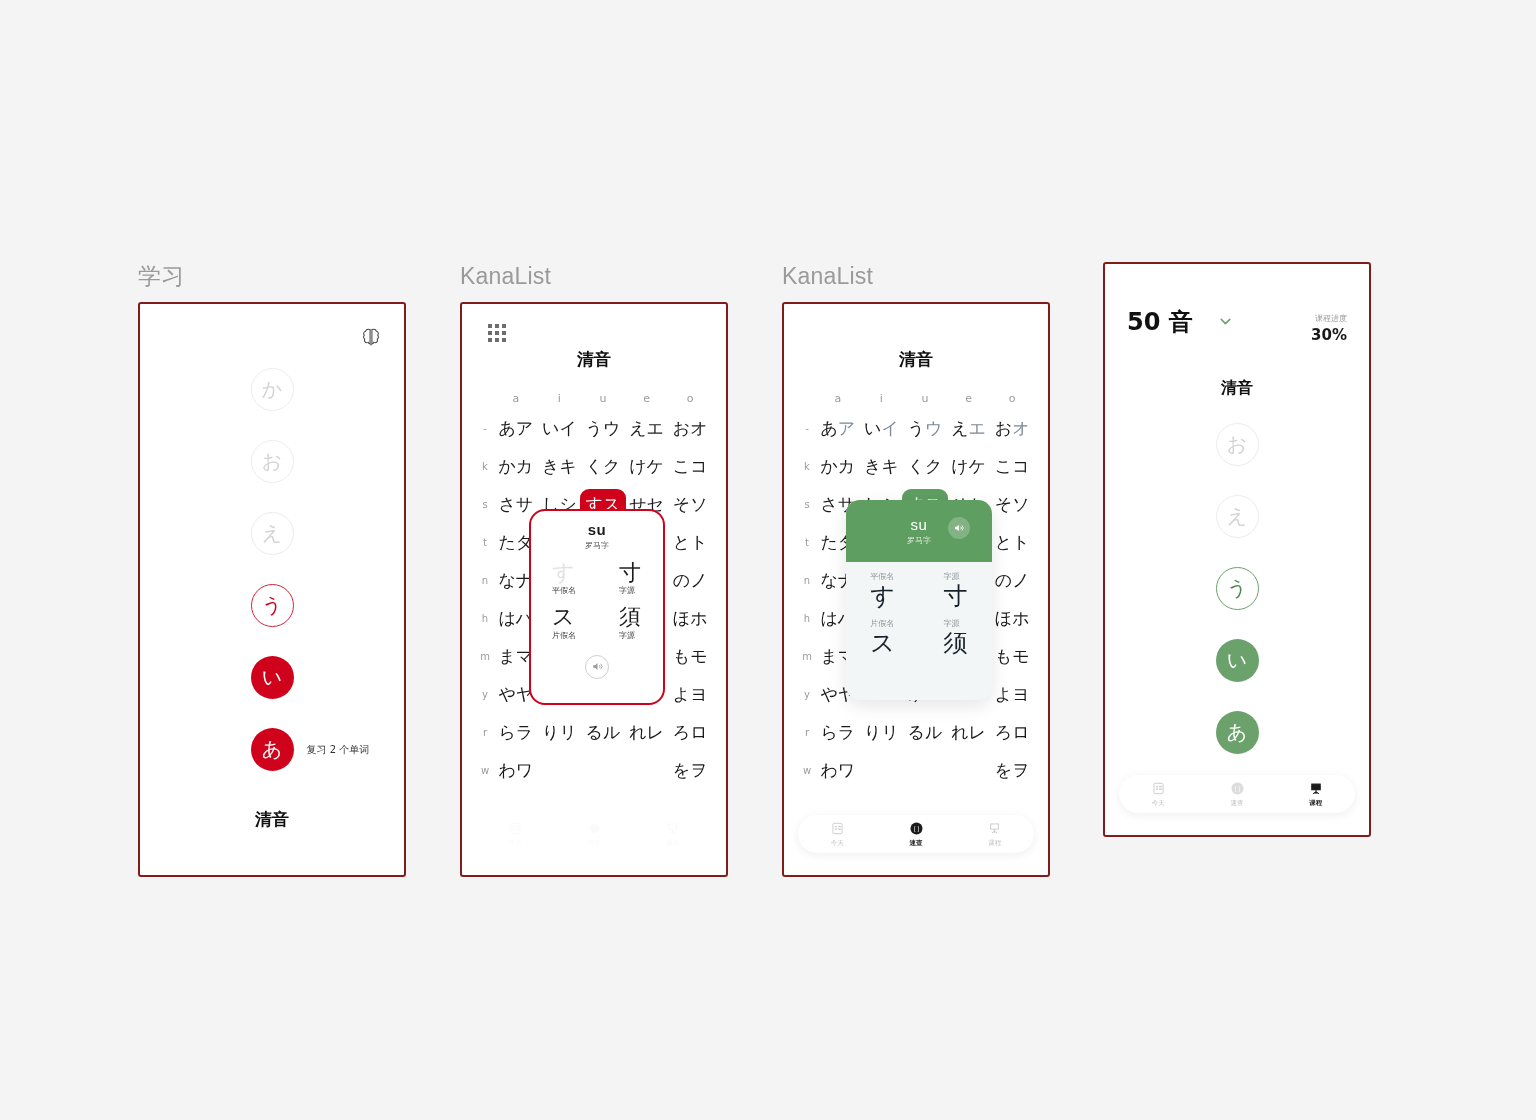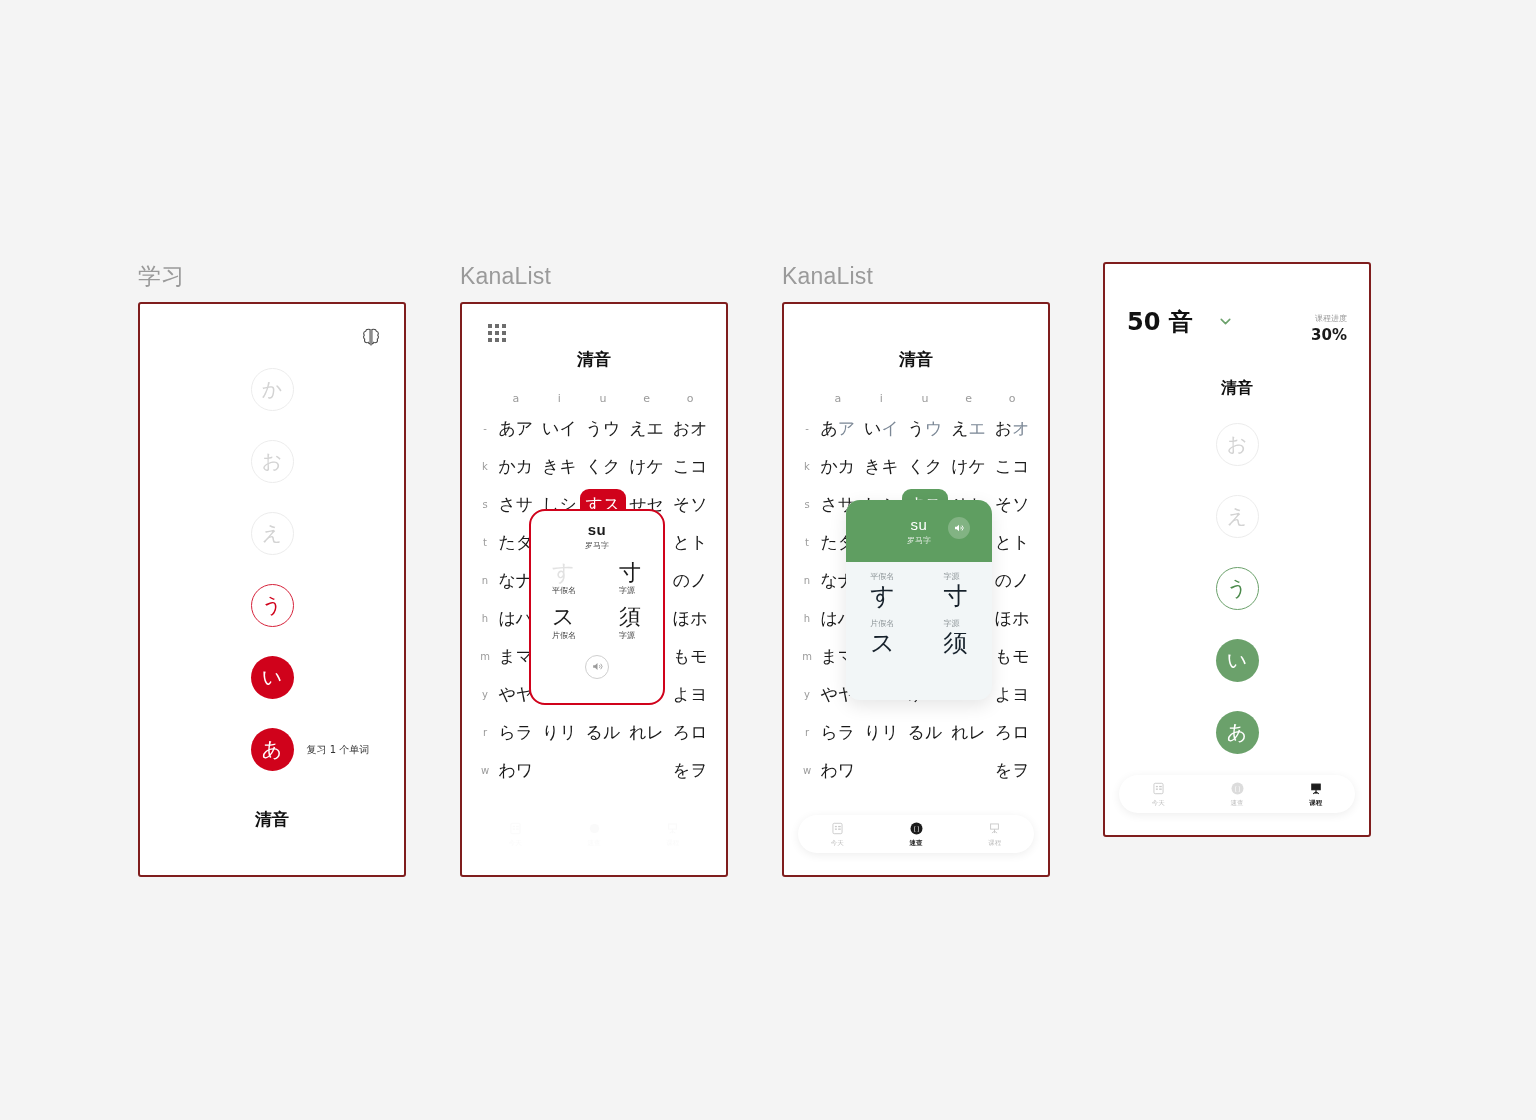--- a/index.html
+++ b/index.html
@@ -232,21 +232,21 @@
             <span>え</span>
           </div>
         <div class="kana-circle outline-r">
             <span>う</span>
           </div>
         <div class="kana-circle solid-r">
             <span>い</span>
           </div>
         <div class="kana-circle solid-r">
           <span>あ</span>
-          <span class="review-note">复习 1 个单词</span>
+          <span class="review-note">复习 2 个单词</span>
         </div>
         <div class="section-label">清音</div>
       </div>
 
     </div>
   </div>
 
   <div class="panel" style="left:460px; top:262px;">
     <div class="panel-title">KanaList</div>
     <div class="phone">

